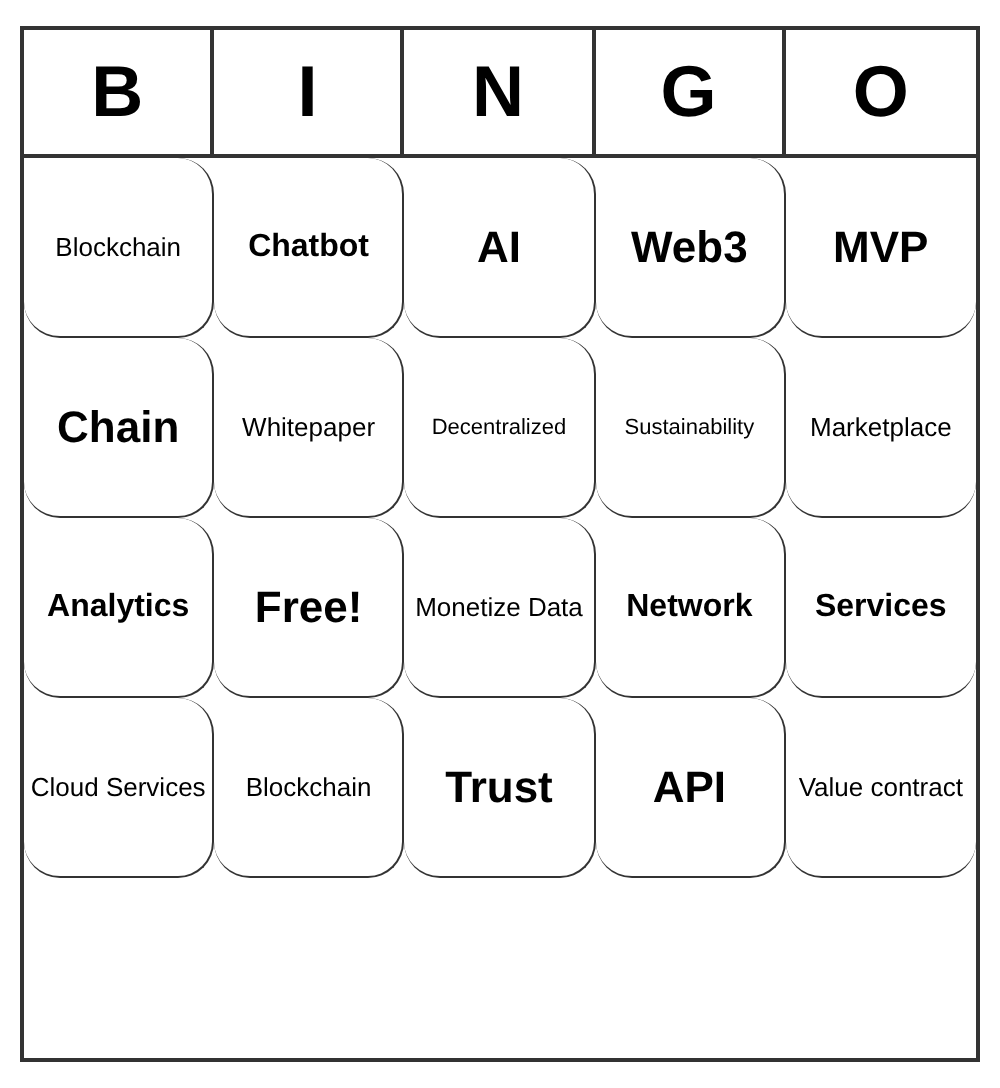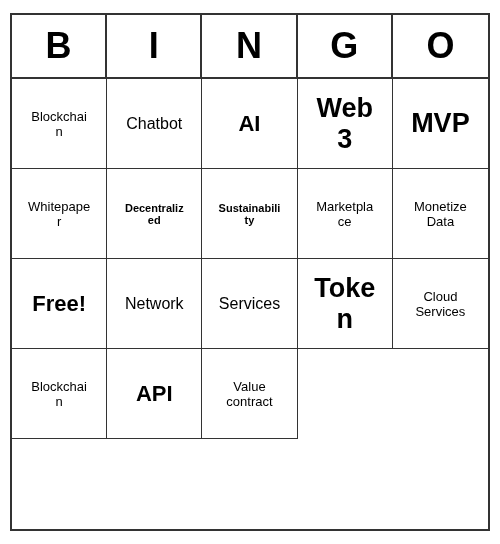--- a/index.html
+++ b/index.html
@@ -37,75 +37,78 @@
       grid-template-columns: repeat(5, 1fr);
       grid-template-rows: repeat(5, 1fr);
     }
     .bingo-cell {
       border-right: 1px solid #333;
       border-bottom: 1px solid #333;
       display: flex;
       align-items: center;
       justify-content: center;
       text-align: center;
-      padding: 6px 16px;
+      padding: 6px 0;
       min-height: 90px;
       word-break: break-word;
+      border-radius: 18px;
     }
     .bingo-cell:nth-child(5n) {
       border-right: none;
     }
     .bingo-cell:nth-child(n+21) {
       border-bottom: none;
     }
     .size-xl {
       font-size: 22px;
       font-weight: bold;
     }
     .size-lg {
-      font-size: 27px;
+      font-size: 22px;
       font-weight: bold;
     }
     .size-md {
       font-size: 16px;
-      font-weight: normal;
+      font-weight: bold;
     }
     .size-sm {
       font-size: 13px;
       font-weight: normal;
     }
     .size-xs {
       font-size: 11px;
-      font-weight: bold;
+      font-weight: normal;
     }
   </style>
 </head>
 <body>
 
 <div class="bingo-card">
   <div class="bingo-header">
   <div class="bingo-header-cell">B</div>
       <div class="bingo-header-cell">I</div>
       <div class="bingo-header-cell">N</div>
       <div class="bingo-header-cell">G</div>
       <div class="bingo-header-cell">O</div>
     </div>
   <div class="bingo-grid">
   <div class="bingo-cell size-sm">Blockchain</div>
       <div class="bingo-cell size-md">Chatbot</div>
       <div class="bingo-cell size-xl">AI</div>
       <div class="bingo-cell size-lg">Web3</div>
       <div class="bingo-cell size-lg">MVP</div>
+      <div class="bingo-cell size-lg">Chain</div>
       <div class="bingo-cell size-sm">Whitepaper</div>
       <div class="bingo-cell size-xs">Decentralized</div>
       <div class="bingo-cell size-xs">Sustainability</div>
       <div class="bingo-cell size-sm">Marketplace</div>
+      <div class="bingo-cell size-md">Analytics</div>
+      <div class="bingo-cell size-xl">Free!</div>
       <div class="bingo-cell size-sm">Monetize Data</div>
-      <div class="bingo-cell size-xl">Free!</div>
       <div class="bingo-cell size-md">Network</div>
       <div class="bingo-cell size-md">Services</div>
-      <div class="bingo-cell size-lg">Token</div>
       <div class="bingo-cell size-sm">Cloud Services</div>
       <div class="bingo-cell size-sm">Blockchain</div>
+      <div class="bingo-cell size-xl">Trust</div>
       <div class="bingo-cell size-xl">API</div>
       <div class="bingo-cell size-sm">Value contract</div>
     </div>
 </div>
 
 </body></html>

